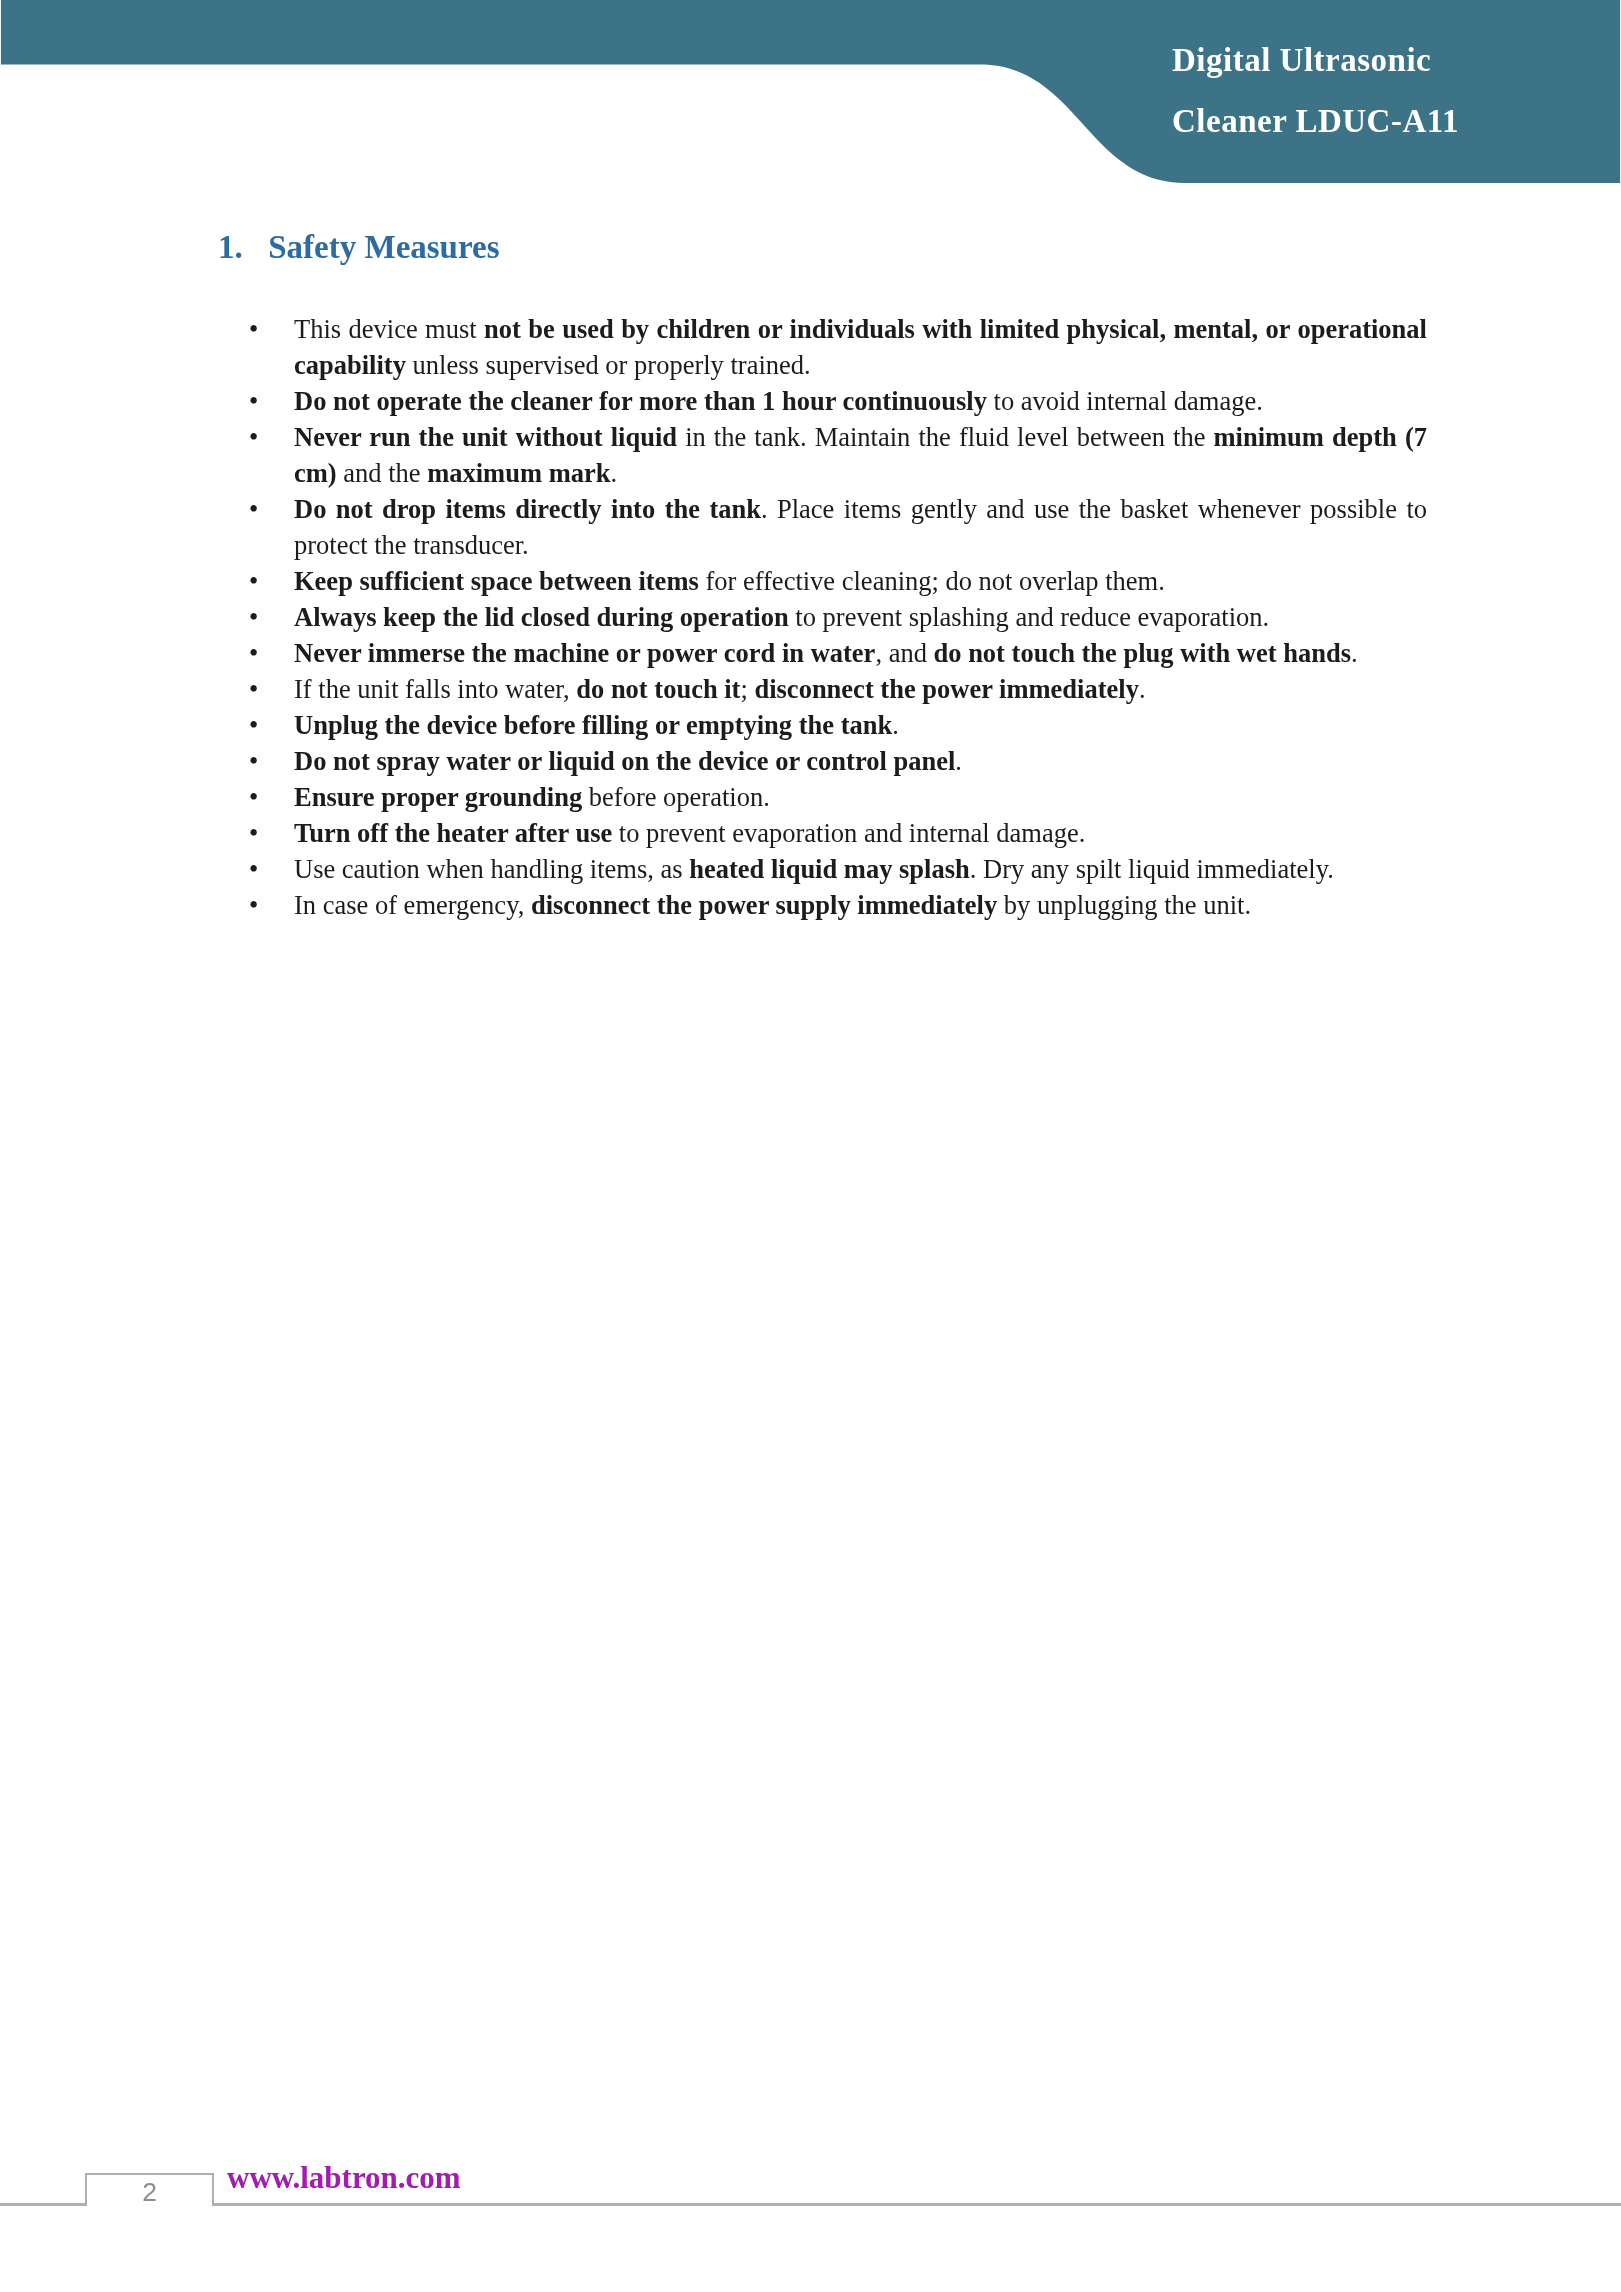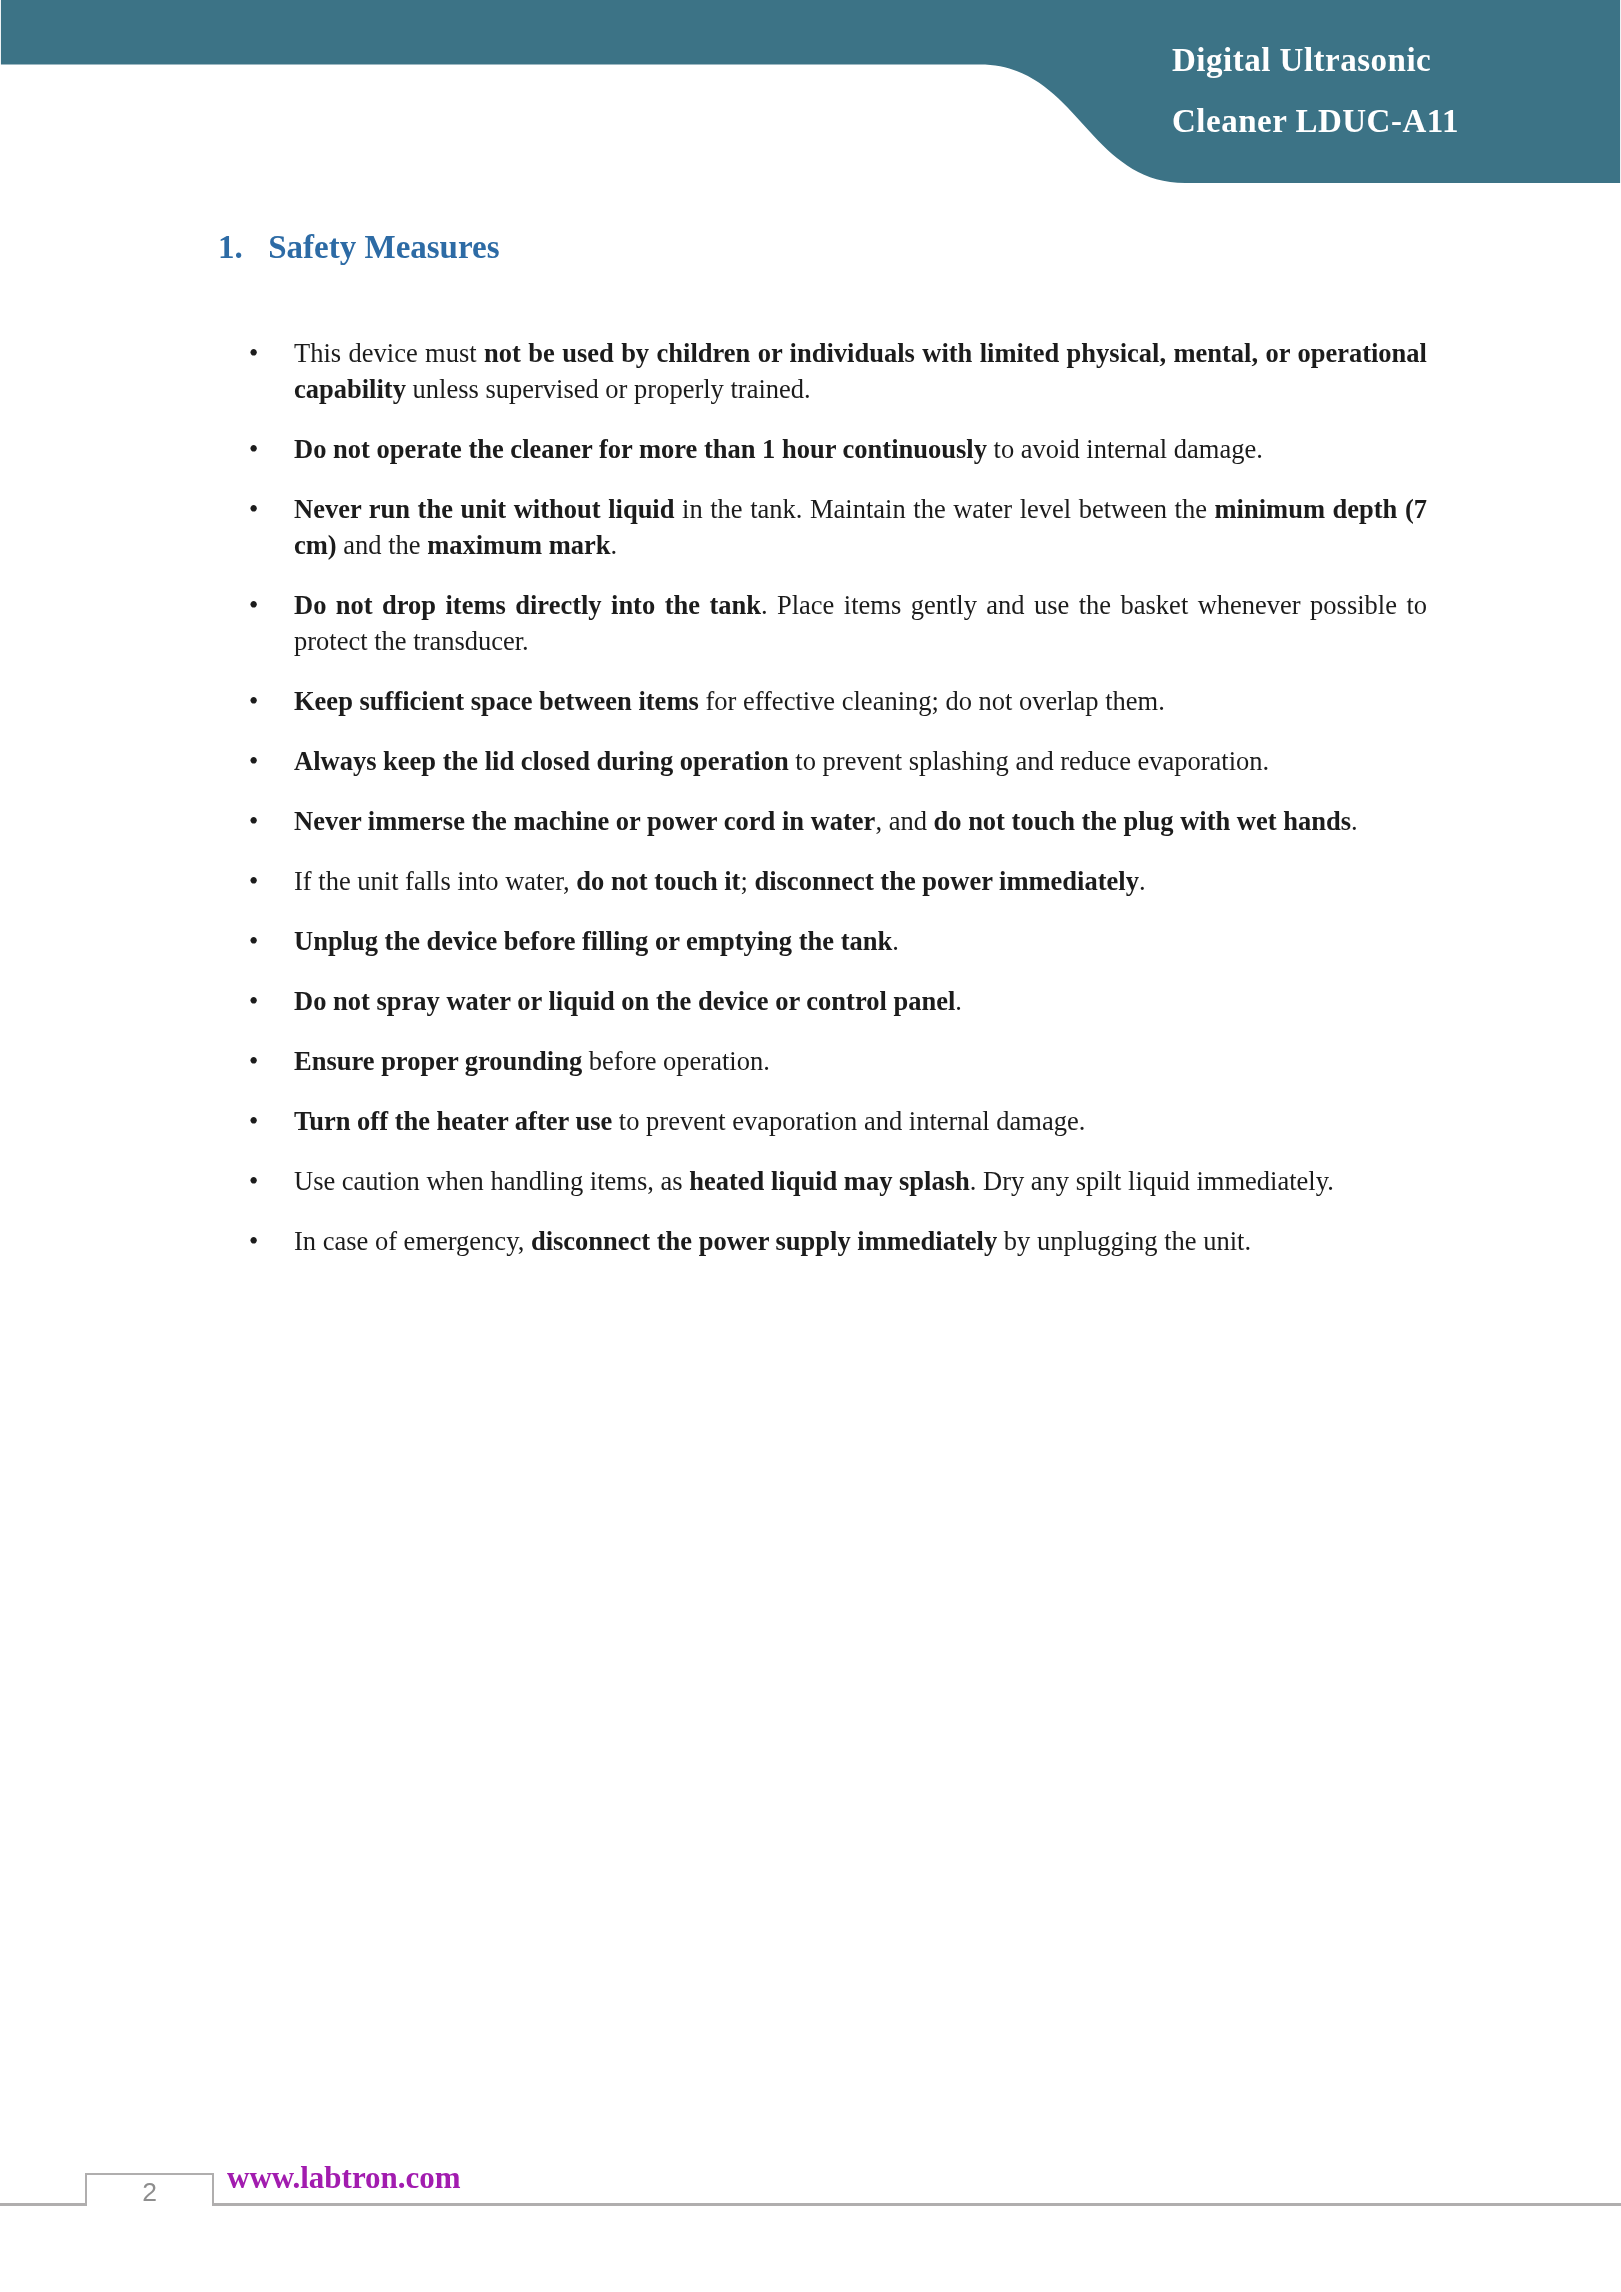--- a/index.html
+++ b/index.html
@@ -43,21 +43,21 @@
     position: absolute;
     left: 294px; top: 311px;
     width: 1133px;
     margin: 0; padding: 0;
     list-style: none;
     font-size: 26.5px;
     line-height: 36px;
     text-align: justify;
     color: #1c1c1c;
   }
-  .bullet-list li { position: relative; margin-top: 24px; }
+  .bullet-list li { position: relative; }
   .bullet-list li::before {
     content: "\2022";
     position: absolute;
     left: -45px; top: 0;
     text-align: left;
     color: #1c1c1c;
   }
   .bullet-list b { font-weight: bold; }
 
   
@@ -107,21 +107,21 @@
   <div>Cleaner LDUC-A11</div>
 </div>
 
 <div class="section-heading">
   <span class="sec-num">1.</span><span>Safety Measures</span>
 </div>
 
 <ul class="bullet-list">
     <li><span>This device must </span><b>not be used by children or individuals with limited physical, mental, or operational capability</b><span> unless supervised or properly trained.</span></li>
     <li><b>Do not operate the cleaner for more than 1 hour continuously</b><span> to avoid internal damage.</span></li>
-    <li><b>Never run the unit without liquid</b><span> in the tank. Maintain the water level between the </span><b>minimum depth (7 cm)</b><span> and the </span><b>maximum mark</b><span>.</span></li>
+    <li><b>Never run the unit without liquid</b><span> in the tank. Maintain the fluid level between the </span><b>minimum depth (7 cm)</b><span> and the </span><b>maximum mark</b><span>.</span></li>
     <li><b>Do not drop items directly into the tank</b><span>. Place items gently and use the basket whenever possible to protect the transducer.</span></li>
     <li><b>Keep sufficient space between items</b><span> for effective cleaning; do not overlap them.</span></li>
     <li><b>Always keep the lid closed during operation</b><span> to prevent splashing and reduce evaporation.</span></li>
     <li><b>Never immerse the machine or power cord in water</b><span>, and </span><b>do not touch the plug with wet hands</b><span>.</span></li>
     <li><span>If the unit falls into water, </span><b>do not touch it</b><span>; </span><b>disconnect the power immediately</b><span>.</span></li>
     <li><b>Unplug the device before filling or emptying the tank</b><span>.</span></li>
     <li><b>Do not spray water or liquid on the device or control panel</b><span>.</span></li>
     <li><b>Ensure proper grounding</b><span> before operation.</span></li>
     <li><b>Turn off the heater after use</b><span> to prevent evaporation and internal damage.</span></li>
     <li><span>Use caution when handling items, as </span><b>heated liquid may splash</b><span>. Dry any spilt liquid immediately.</span></li>

